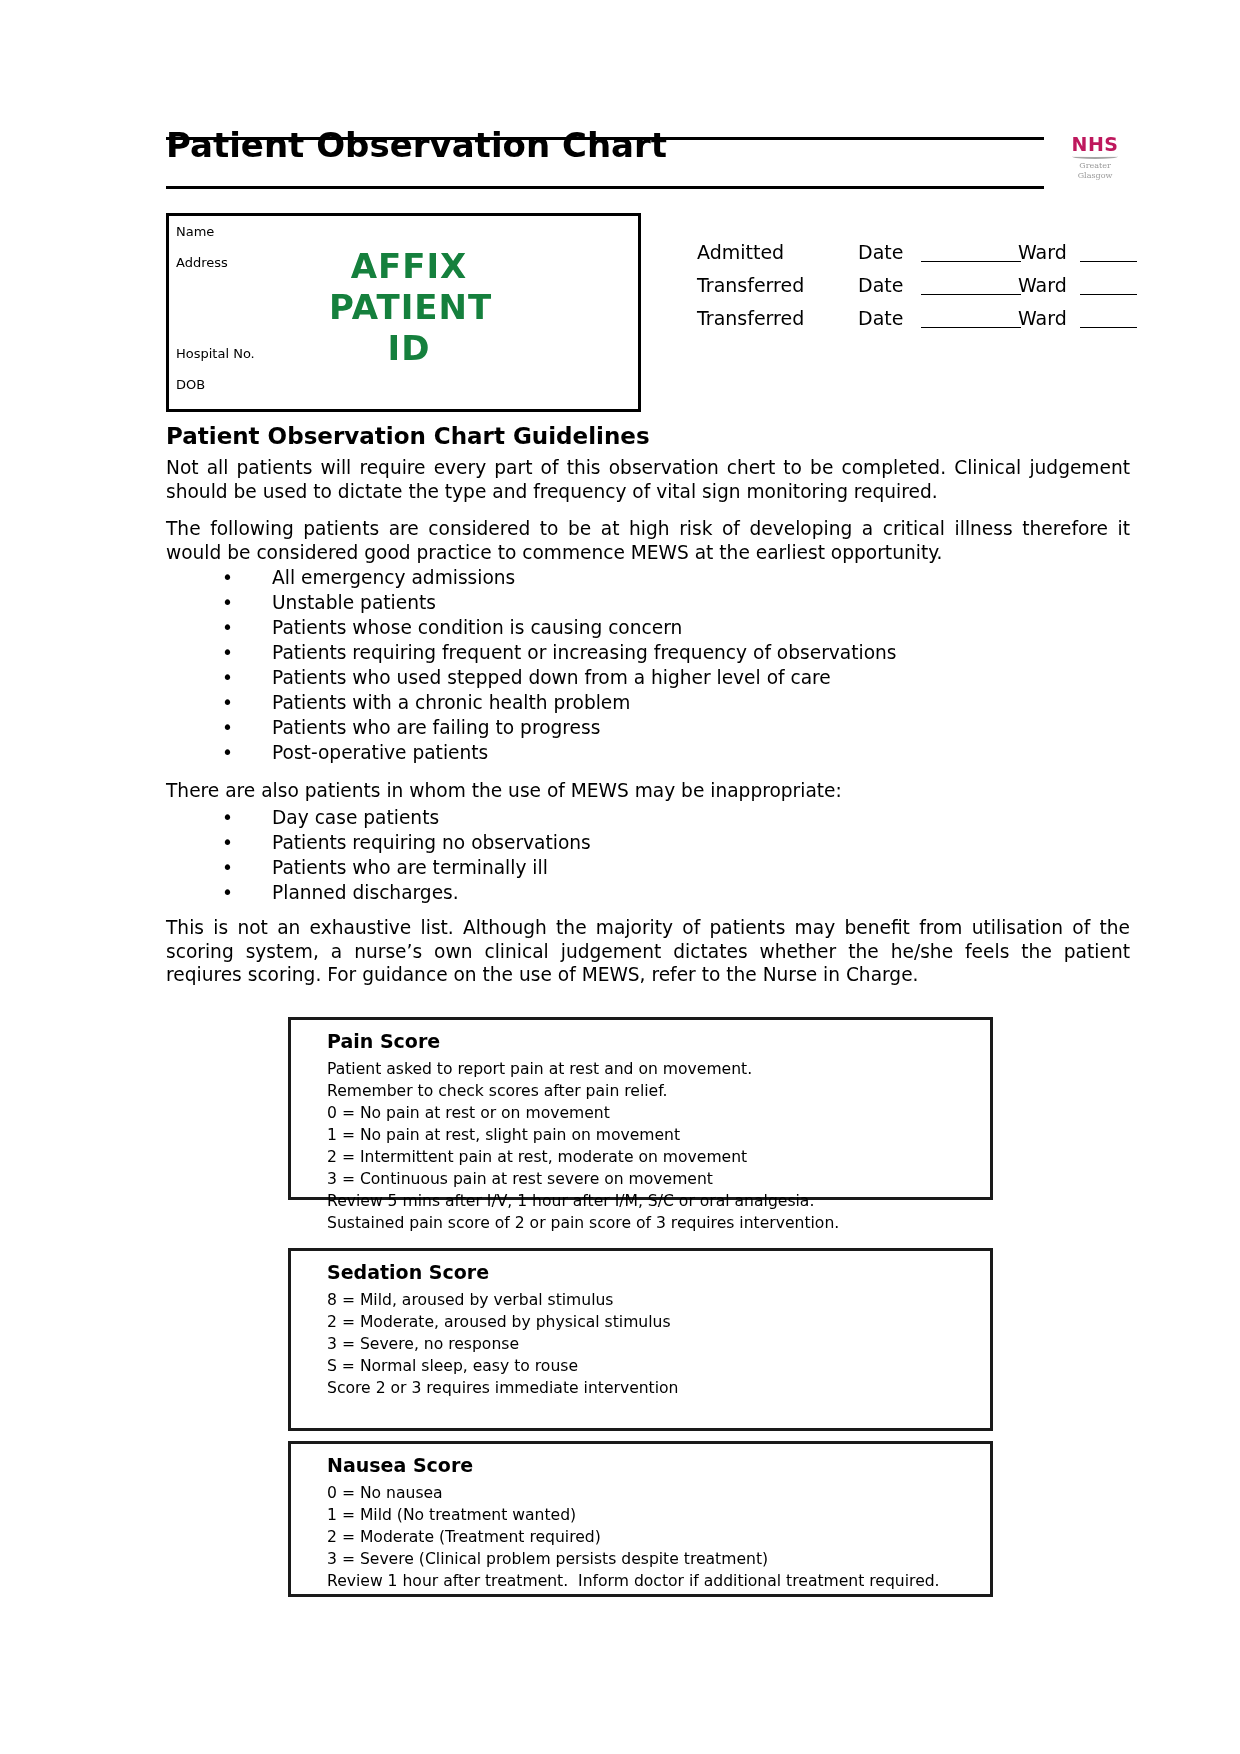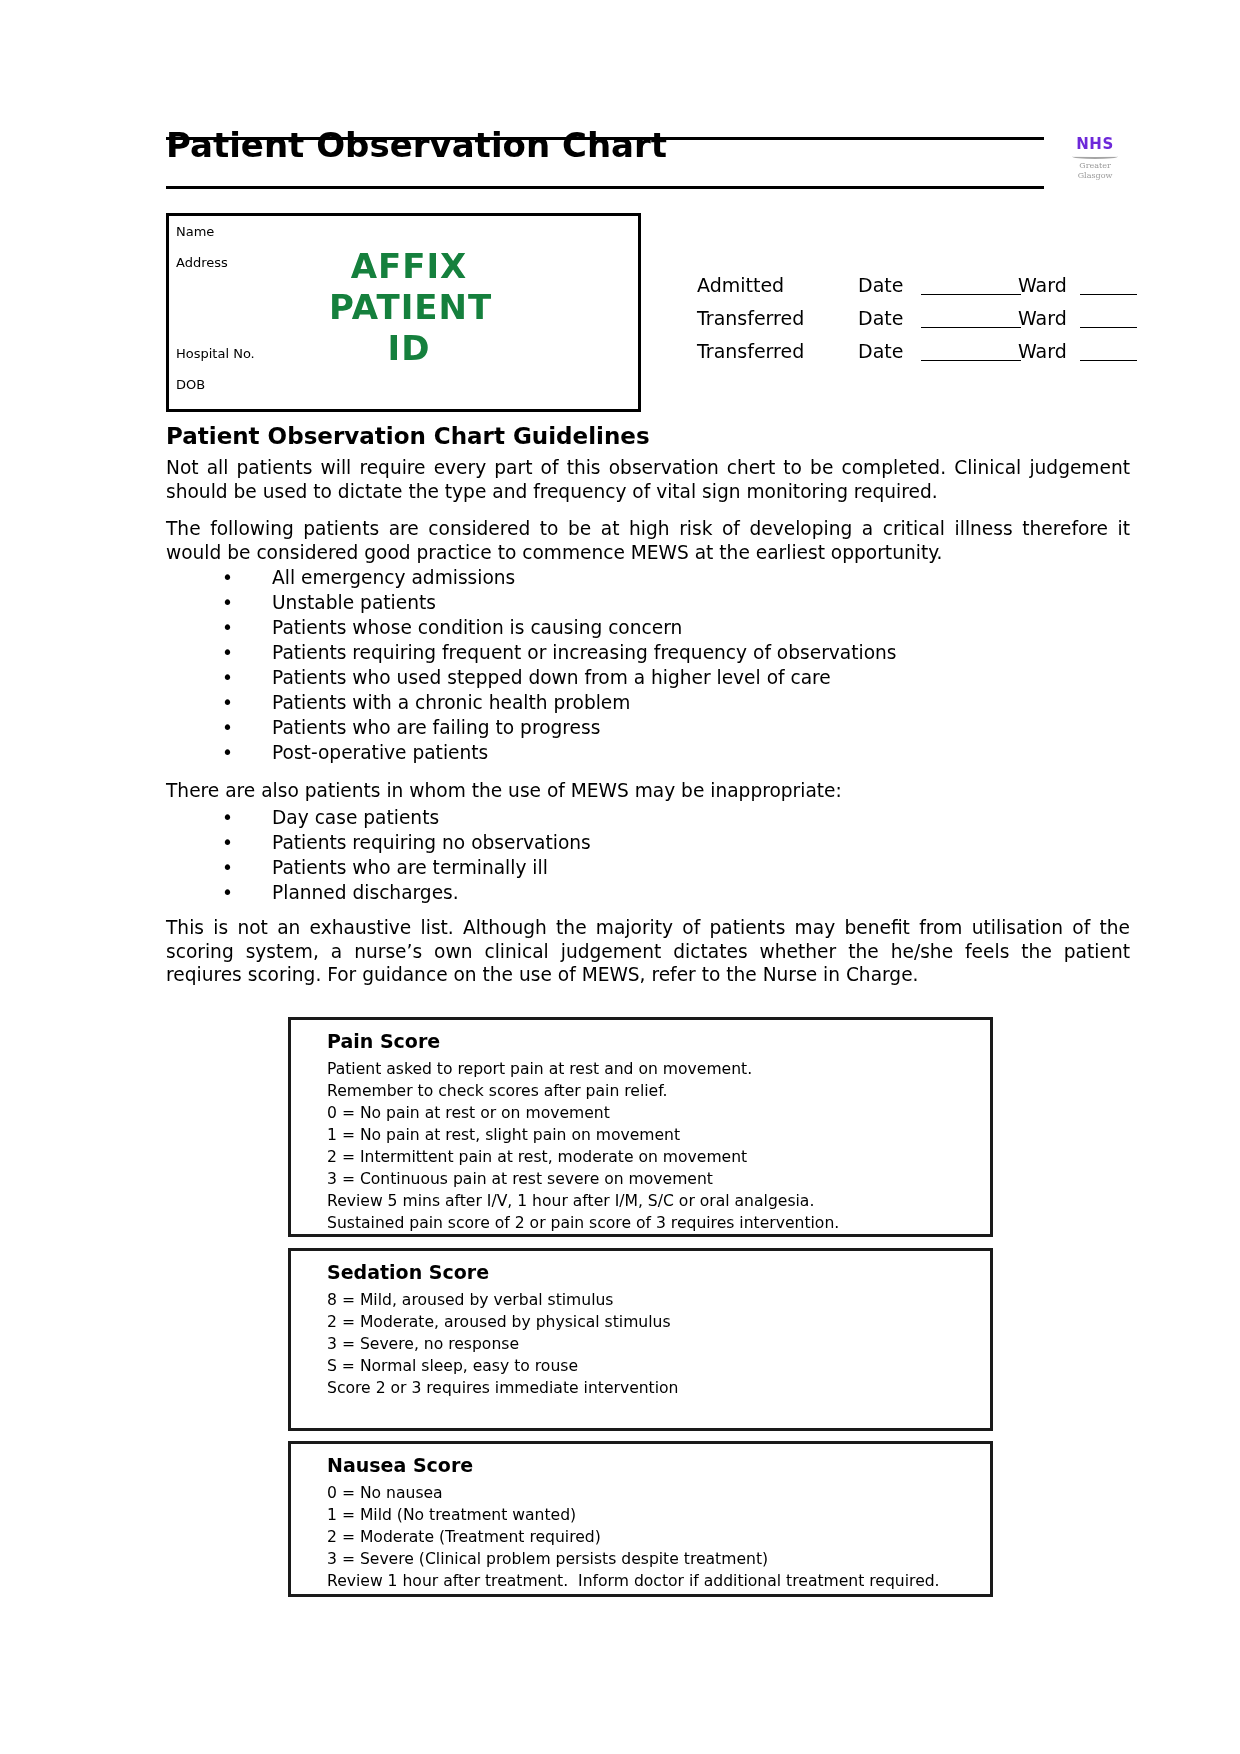--- a/index.html
+++ b/index.html
@@ -17,38 +17,38 @@
     .rule.bottom { top: 186px; }
     .title {
       position: absolute; left: 166px; top: 123px;
       font-size: 34px; font-weight: bold; letter-spacing: 0px;
       line-height: 44px;
     }
     .logo {
       position: absolute; left: 1066px; top: 134px; width: 58px; height: 58px;
       text-align: center; color: #8a8a8a;
     }
-    .logo .nhs { font-size: 15px; font-weight: bold; line-height: 20px; color: #6d28d9; letter-spacing: 0.5px; }
+    .logo .nhs { font-size: 19px; font-weight: bold; line-height: 20px; color: #be185d; letter-spacing: 0.5px; }
     .logo .swoosh { width: 46px; height: 5px; margin: 0 auto; border-bottom: 2px solid #a5a5a5; border-radius: 0 0 50% 50%; }
     .logo .sub { font-family: "DejaVu Serif", serif; font-size: 8px; line-height: 10px; color: #9a9a9a; margin-top: 2px; }
 
     
     .patient-box {
       position: absolute; left: 166px; top: 213px; width: 475px; height: 199px;
       border: 3px solid #000;
     }
     .pb-label { position: absolute; left: 7px; font-size: 13px; line-height: 24px; }
     .watermark {
       position: absolute; left: 160px; top: 30px; width: 160px;
       text-align: center; color: #15803d; font-weight: bold;
       font-size: 34px; line-height: 41px; letter-spacing: 1px;
     }
 
     
-    .adm-row { position: absolute; left: 697px; height: 26px; font-size: 19px; line-height: 26px; width: 440px; margin-top: 33px; }
+    .adm-row { position: absolute; left: 697px; height: 26px; font-size: 19px; line-height: 26px; width: 440px; }
     .adm-row .c1 { position: absolute; left: 0; }
     .adm-row .c2 { position: absolute; left: 161px; }
     .adm-row .line1 { position: absolute; left: 224px; top: 22px; width: 100px; height: 1px; background: #000; }
     .adm-row .c3 { position: absolute; left: 321px; }
     .adm-row .line2 { position: absolute; left: 383px; top: 22px; width: 57px; height: 1px; background: #000; }
 
     
     .gl-heading {
       position: absolute; left: 166px; top: 421px;
       font-size: 23px; font-weight: bold; line-height: 30px;
@@ -137,21 +137,21 @@
 
 <ul class="bullets" style="top:805px">
   <li><span class="dot">•</span><span>Day case patients</span></li>
   <li><span class="dot">•</span><span>Patients requiring no observations</span></li>
   <li><span class="dot">•</span><span>Patients who are terminally ill</span></li>
   <li><span class="dot">•</span><span>Planned discharges.</span></li>
 </ul>
 
 <p class="para" style="top:916px">This is not an exhaustive list. Although the majority of patients may benefit from utilisation of the scoring system, a nurse’s own clinical judgement dictates whether the he/she feels the patient reqiures scoring. For guidance on the use of MEWS, refer to the Nurse in Charge.</p>
 
-<div class="score-box" style="top:1017px; height:220px;">
+<div class="score-box" style="top:1017px; height:183px;">
   <h3>Pain Score</h3>
   <div class="line">Patient asked to report pain at rest and on movement.</div>
   <div class="line">Remember to check scores after pain relief.</div>
   <div class="line">0 = No pain at rest or on movement</div>
   <div class="line">1 = No pain at rest, slight pain on movement</div>
   <div class="line">2 = Intermittent pain at rest, moderate on movement</div>
   <div class="line">3 = Continuous pain at rest severe on movement</div>
   <div class="line">Review 5 mins after I/V, 1 hour after I/M, S/C or oral analgesia.</div>
   <div class="line">Sustained pain score of 2 or pain score of 3 requires intervention.</div>
 </div>

